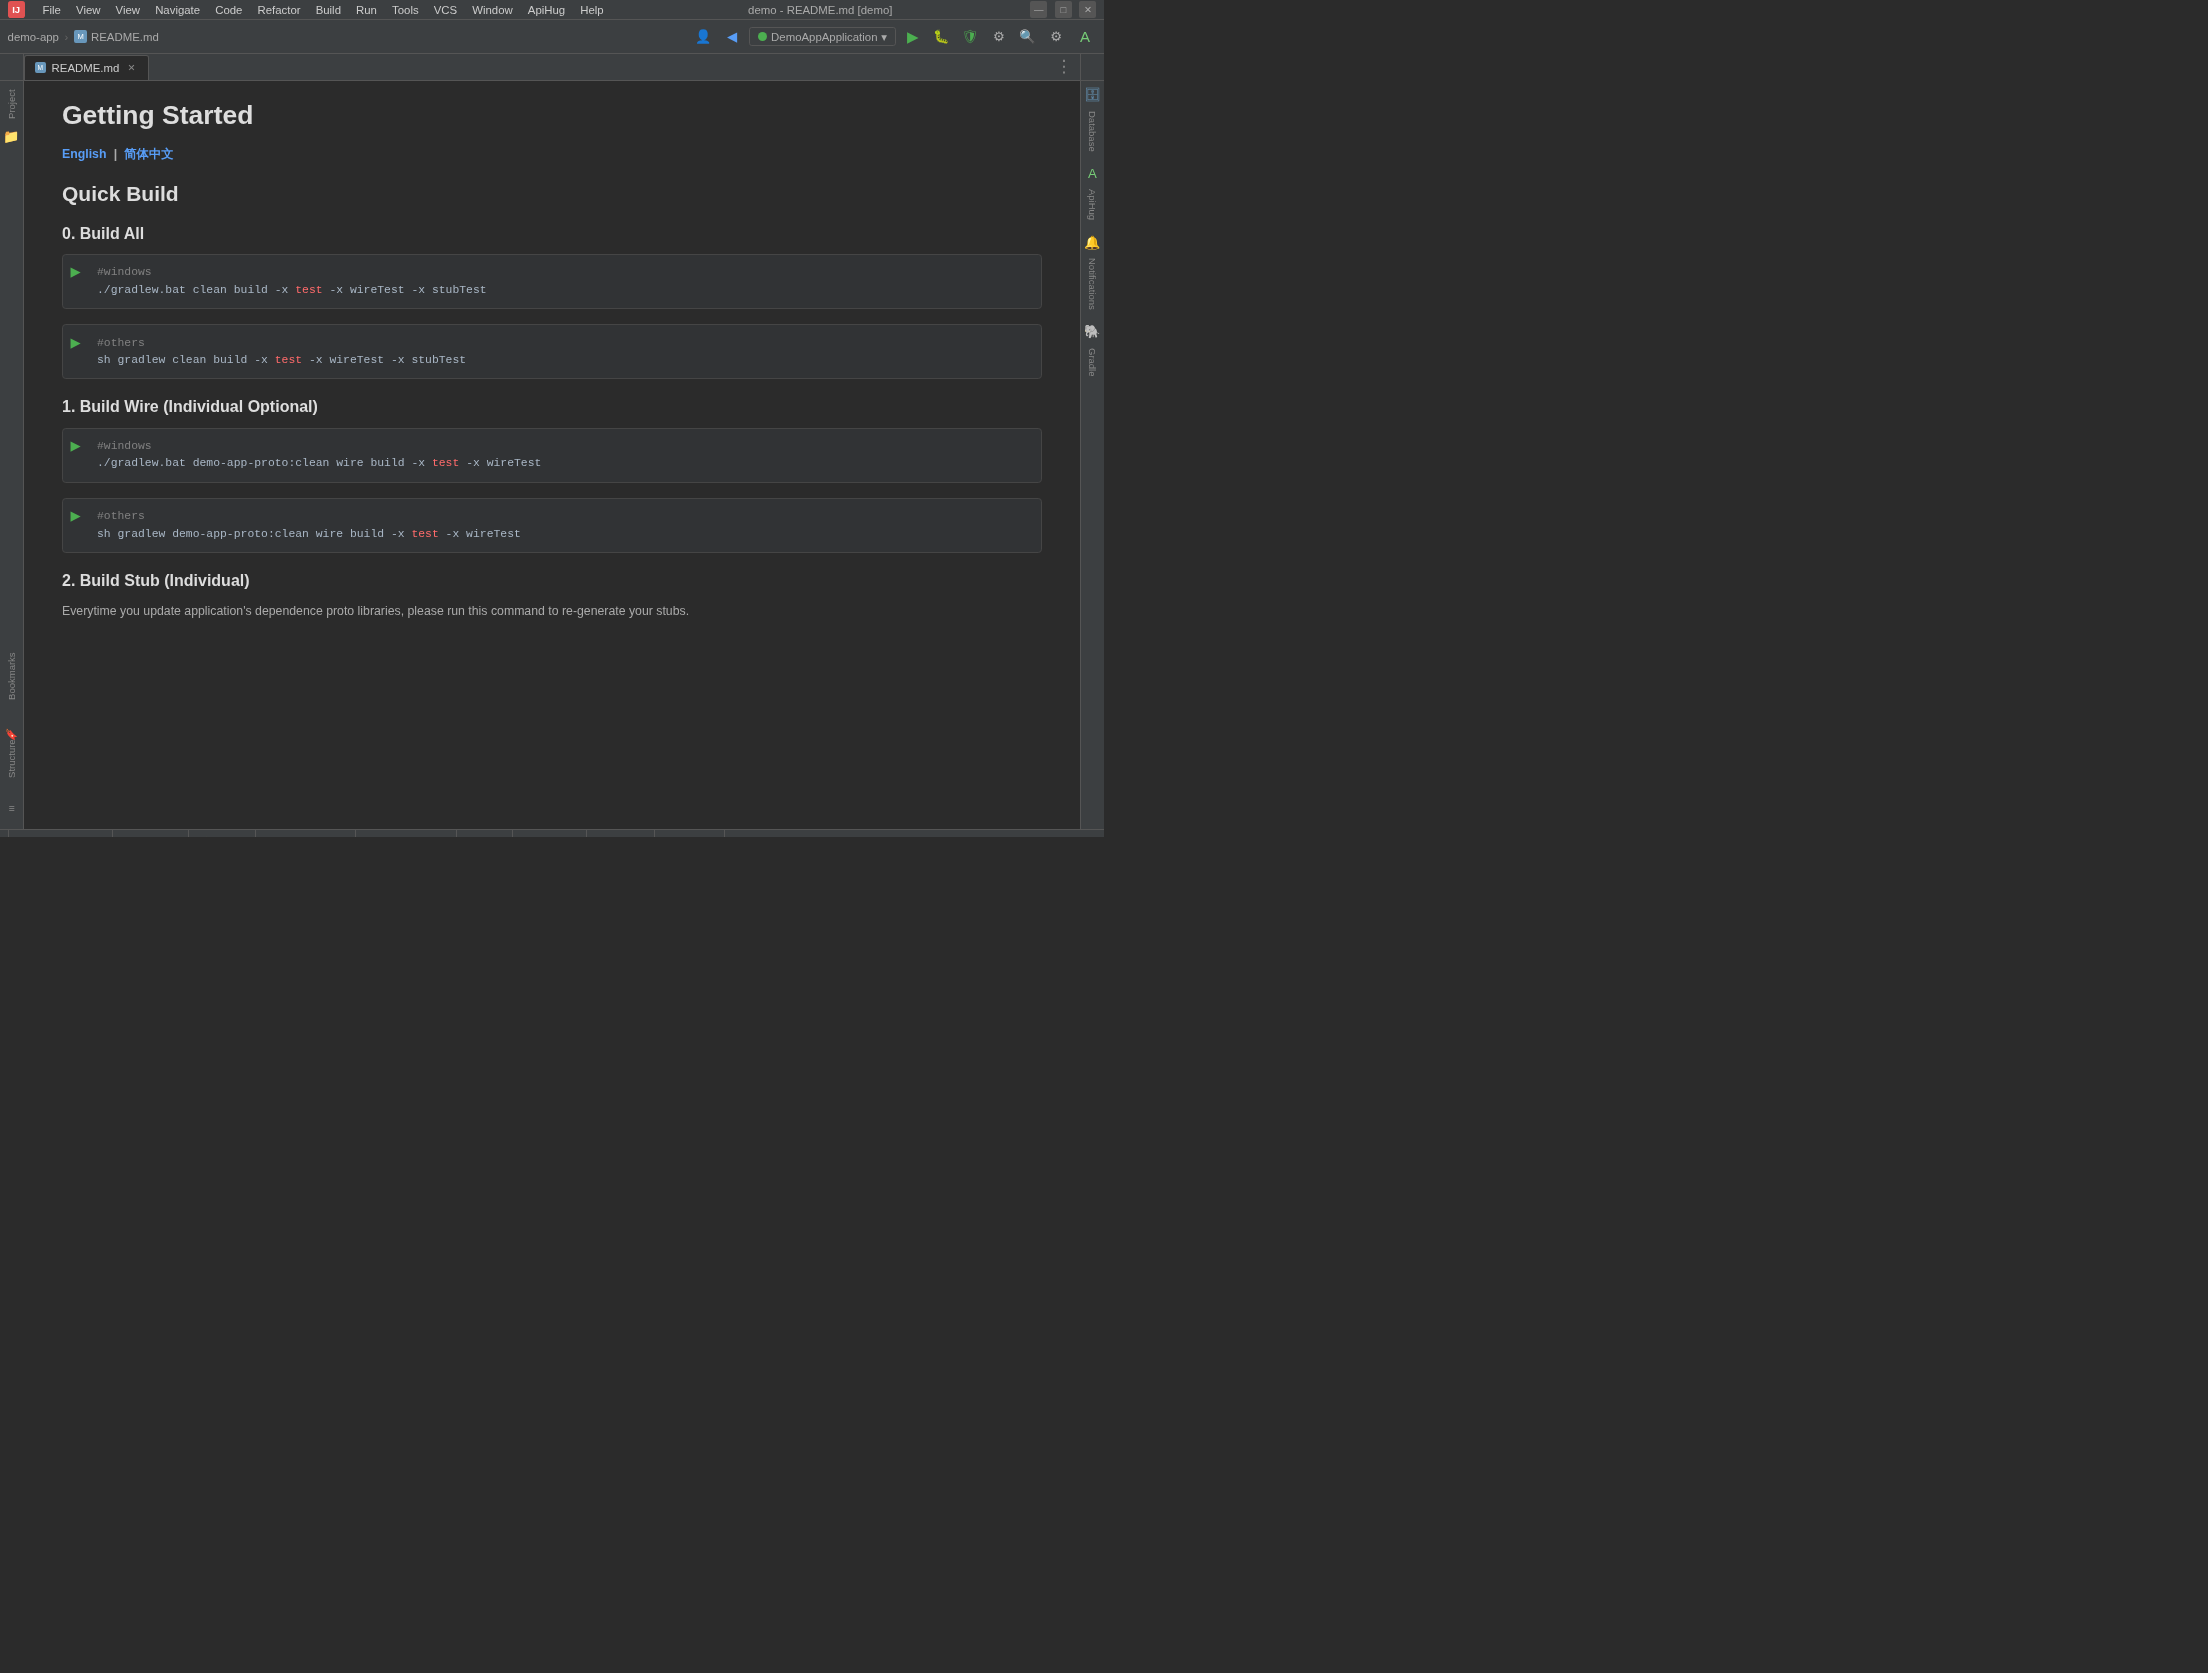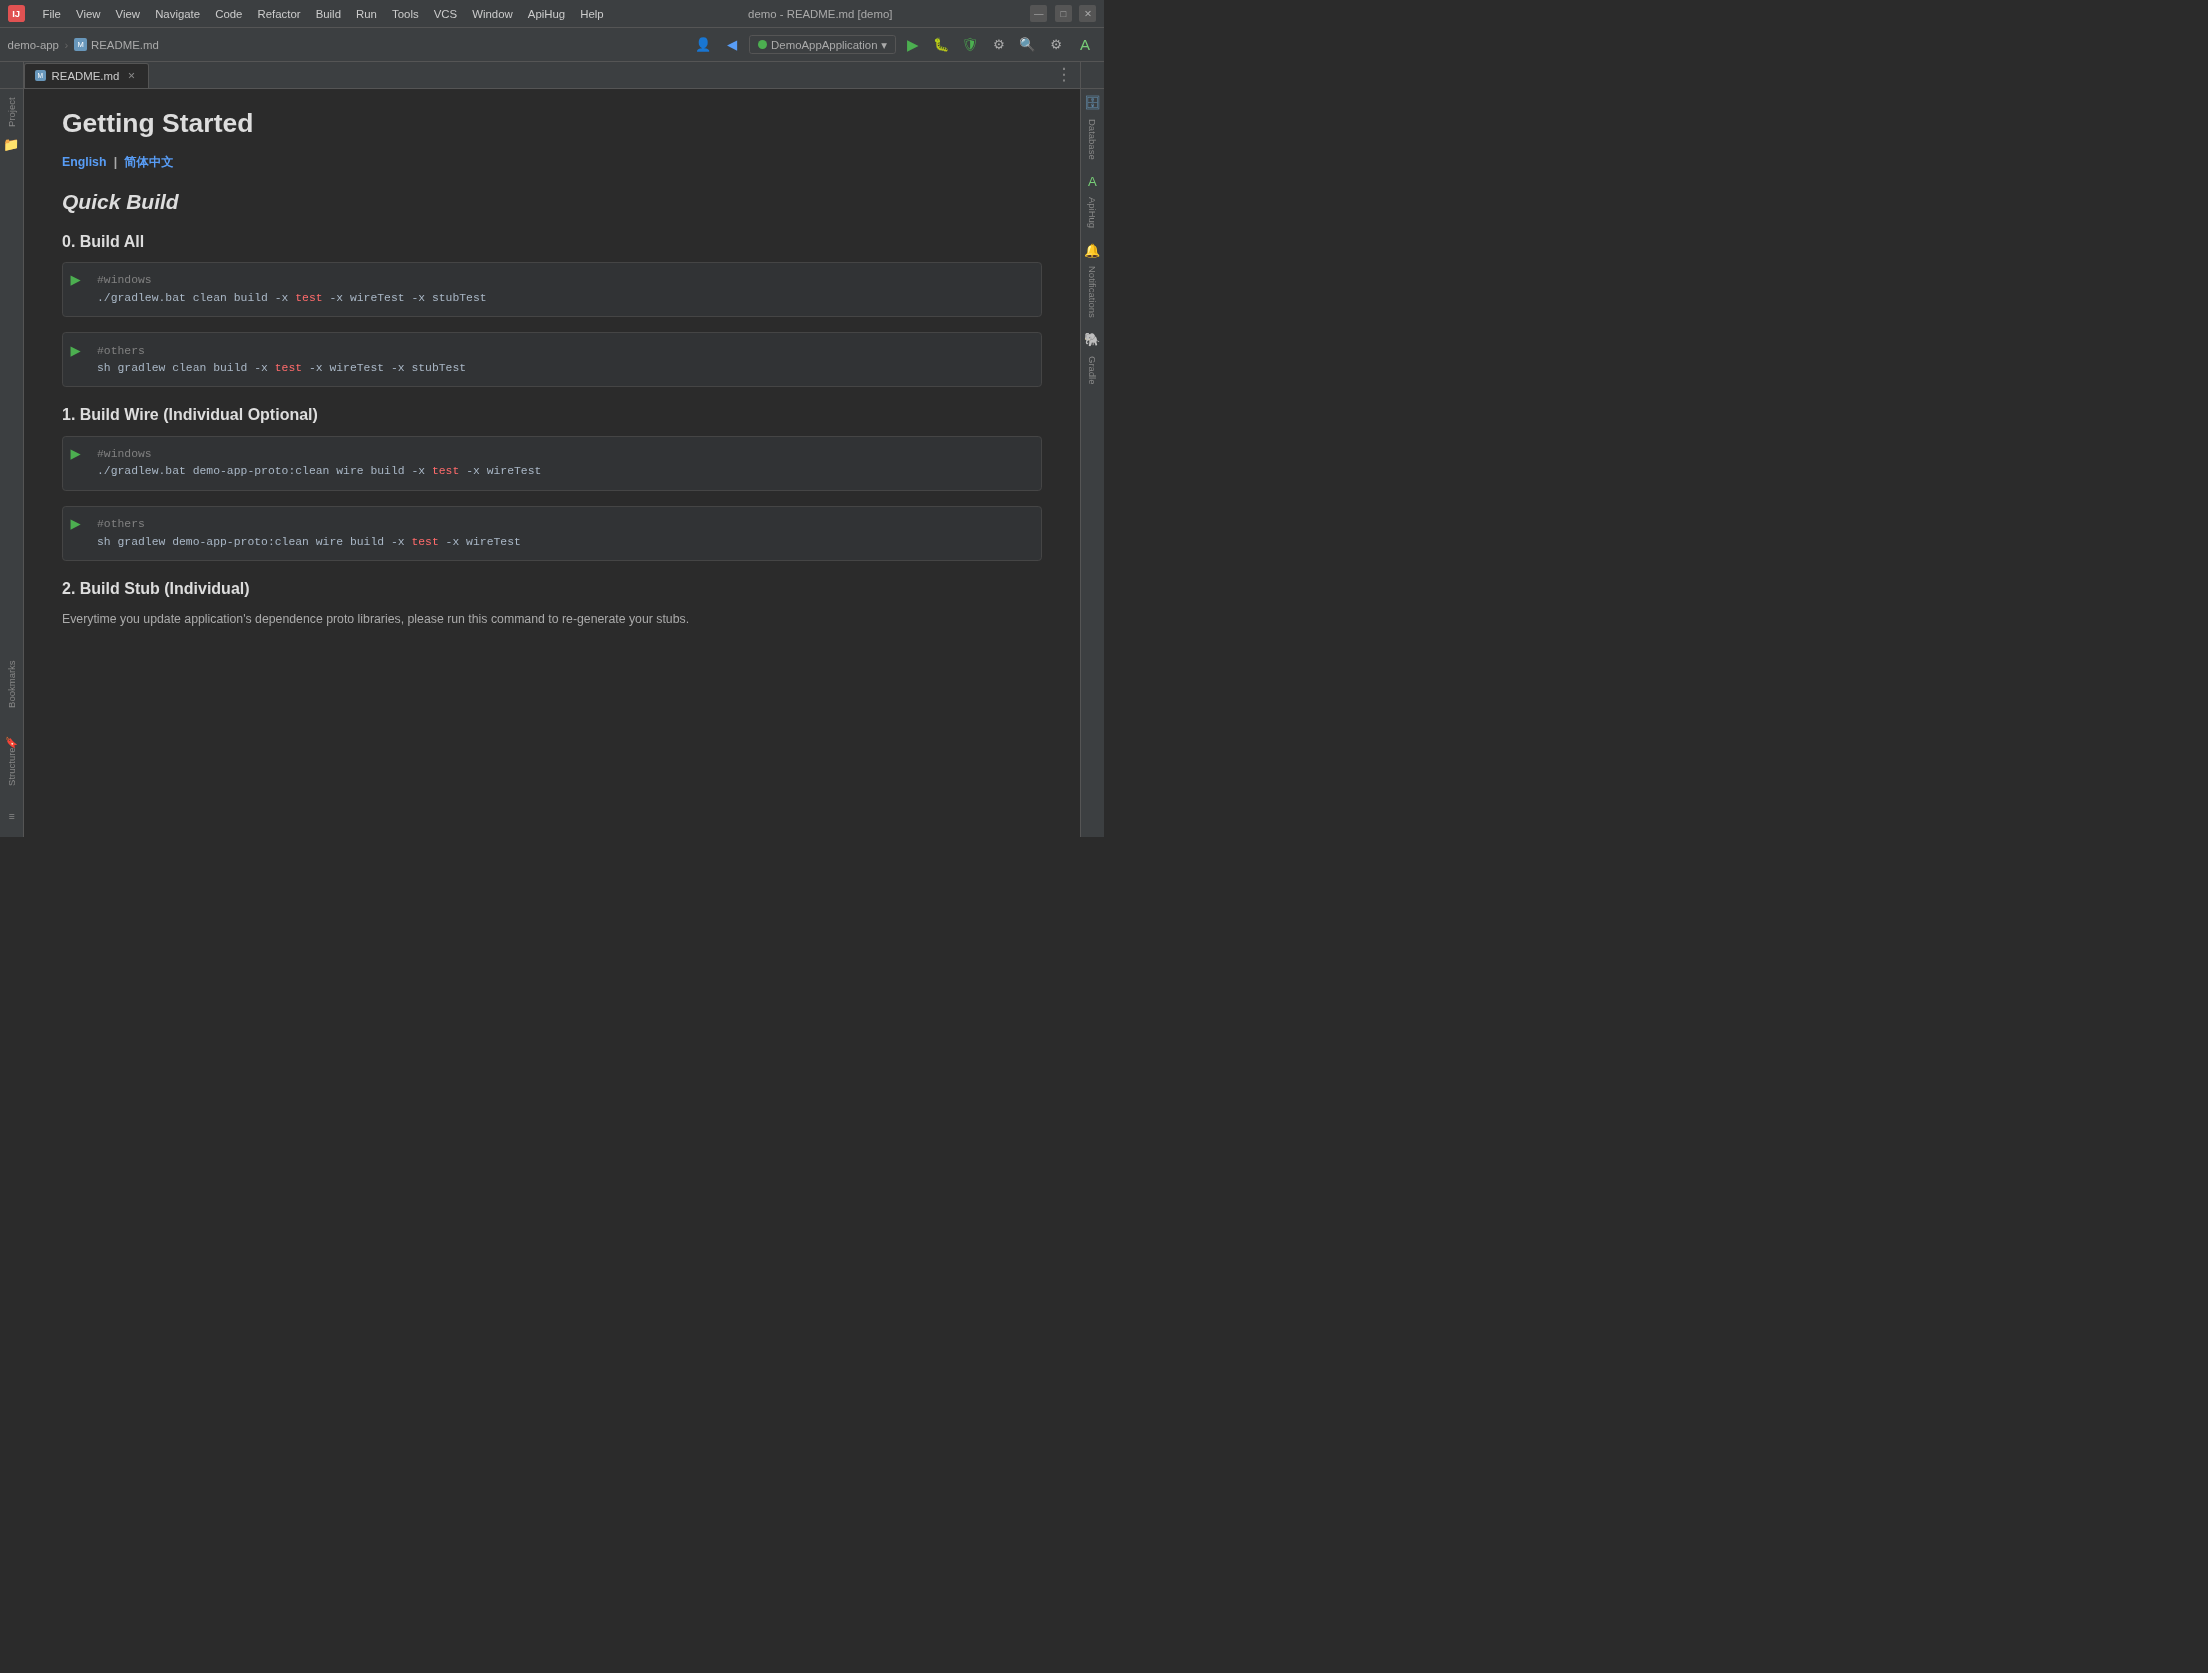--- a/index.html
+++ b/index.html
@@ -9,21 +9,21 @@
       color: #a9b7c6;
       width: 1104px;
       height: 837px;
       overflow: hidden;
       font-size: 12.3px;
     }
 
     
     .title-bar {
       background: #3c3f41;
-      height: 28px;
+      height: 20px;
       display: flex;
       align-items: center;
       justify-content: space-between;
       padding: 0 7.6px;
       border-bottom: 0.9px solid #555;
     }
     .title-bar-left {
       display: flex;
       align-items: center;
       gap: 11.4px;
@@ -209,21 +209,20 @@
       font-weight: bold;
       color: #ddd;
       margin-bottom: 15px;
     }
     .md-h2 {
       font-size: 21px;
       font-weight: bold;
       color: #ddd;
       margin-bottom: 11.4px;
       margin-top: 8px;
-      font-style: italic;
     }
     .md-h3 {
       font-size: 16px;
       font-weight: bold;
       color: #ddd;
       margin-bottom: 11.4px;
       margin-top: 19px;
     }
     .md-link {
       color: #589df6;

